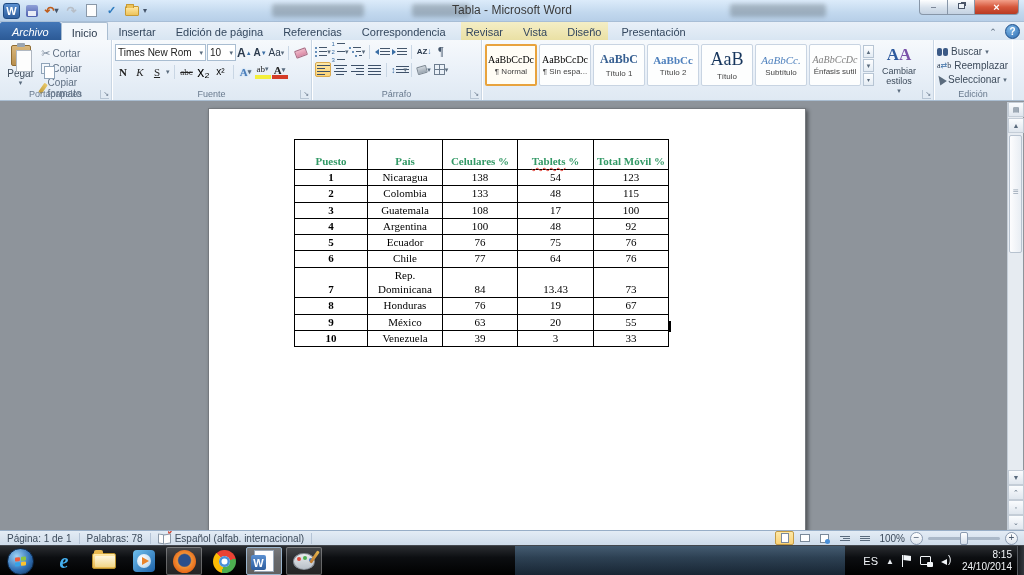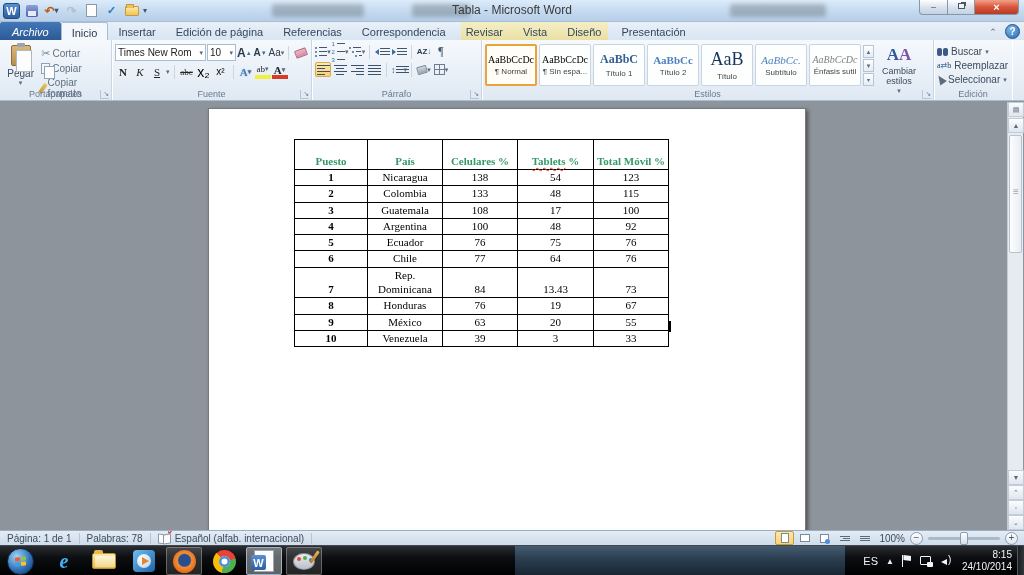--- a/index.html
+++ b/index.html
@@ -583,21 +583,20 @@
       <div class="gal-arrows">
         <span class="gbtn">▲</span>
         <span class="gbtn">▼</span>
         <span class="gbtn">▾</span>
       </div>
       <div class="chg-styles">
         <span class="aa-big"><span class="a1">A</span><span class="a2">A</span></span>
         <span class="chg-label">Cambiar estilos</span>
         <span class="dd7">▾</span>
       </div>
-      <span class="glabel">Estilos</span>
       <span class="dlauncher">↘</span>
     </div>
 
     <div class="rgroup g-edit">
       <div class="edit-rows">
         <span class="erow">
             <span class="binoc">
               <b></b>
               <b></b>
             </span>

